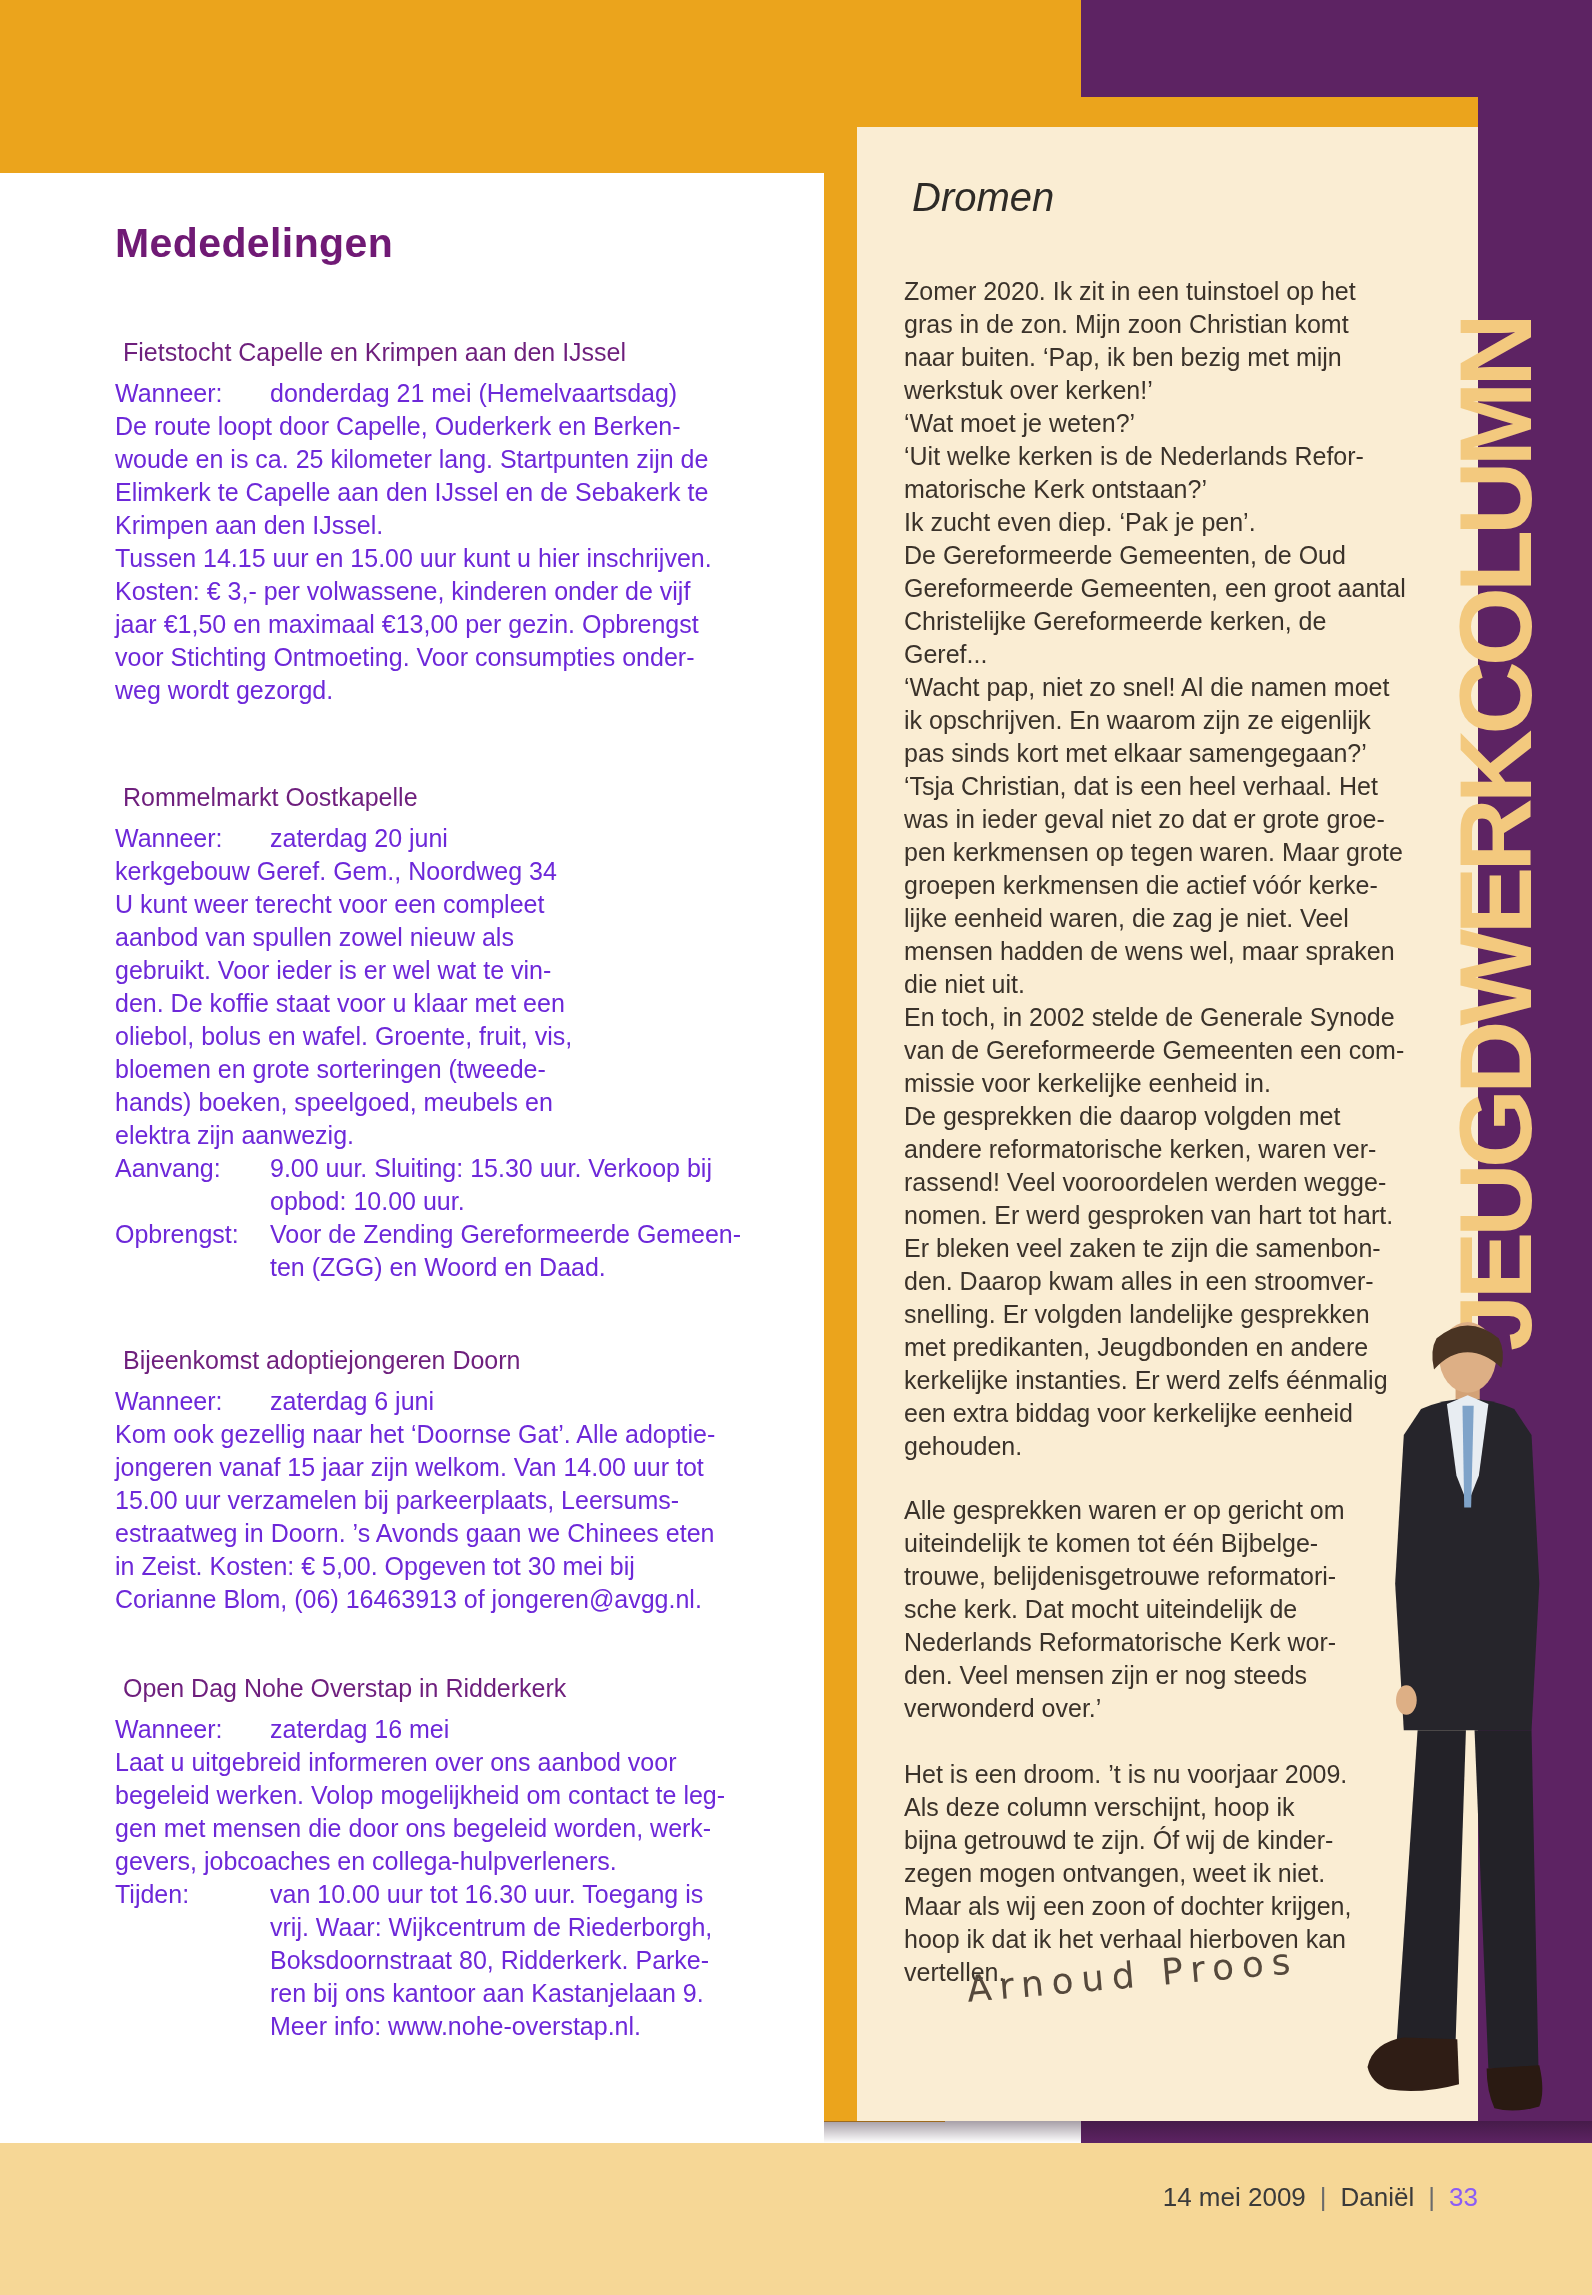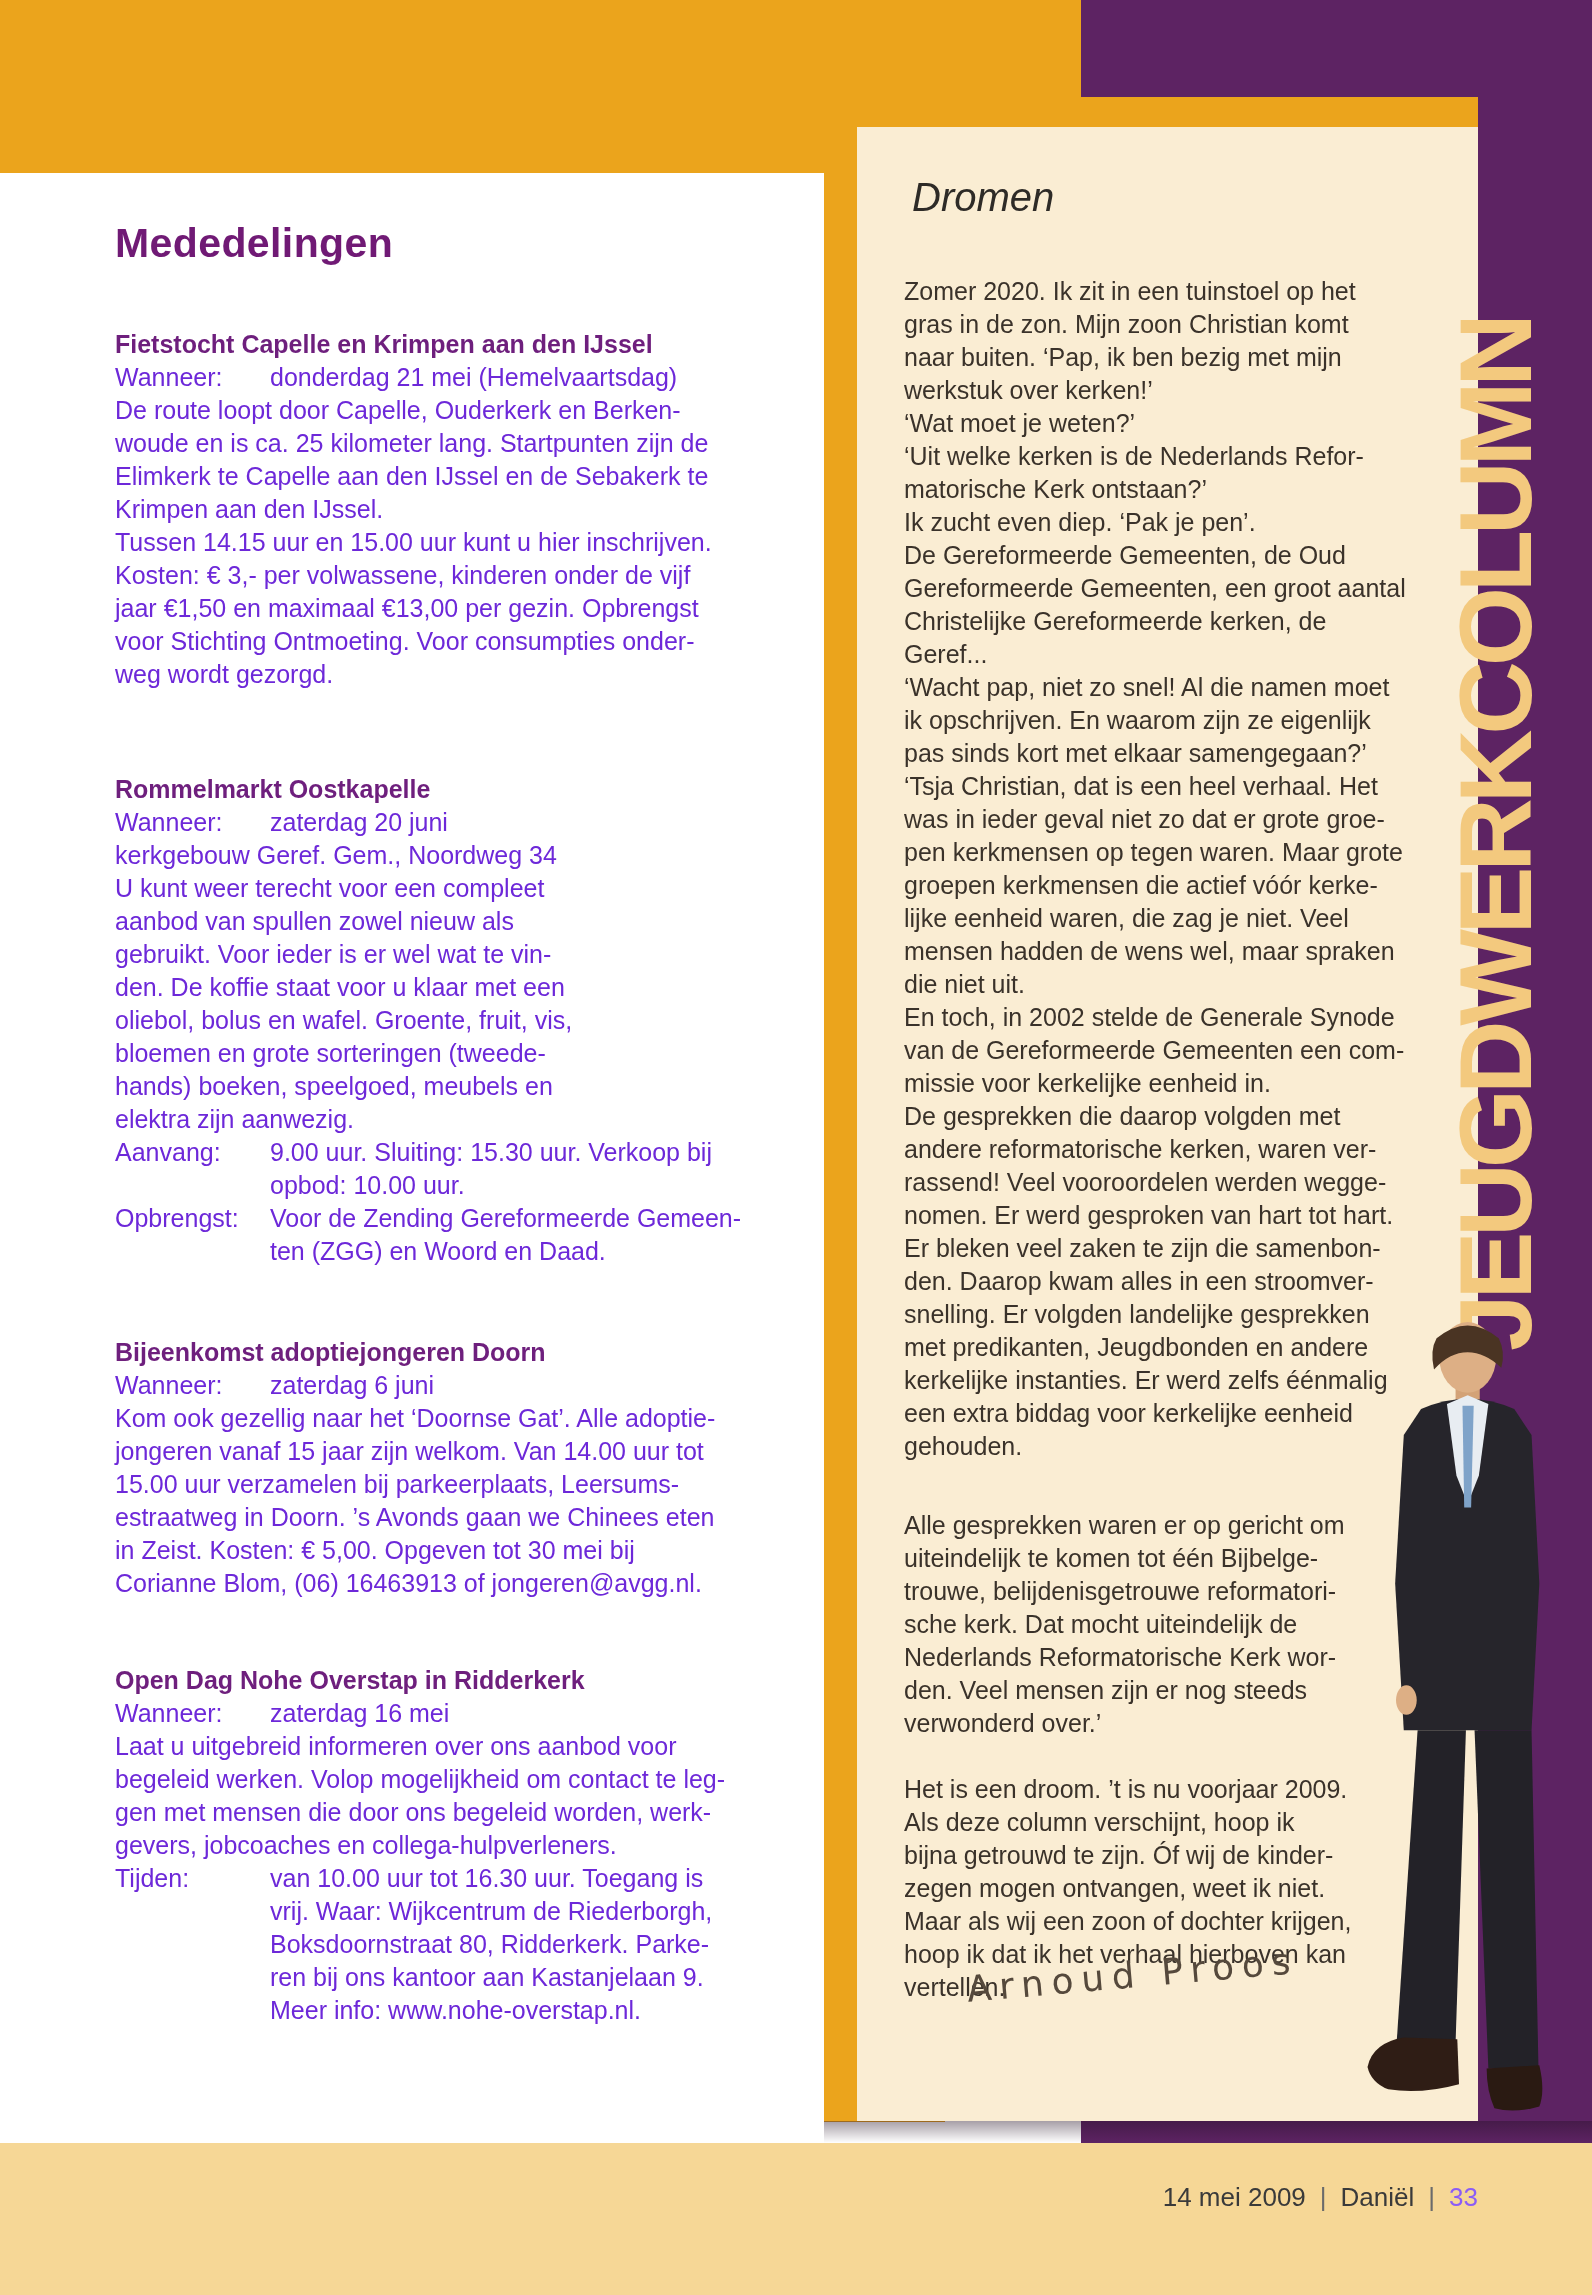--- a/index.html
+++ b/index.html
@@ -18,31 +18,31 @@
   #cream-panel{left:857px;top:127px;width:621px;height:1994px;background:#FAEDD3;}
   #panel-shadow{left:824px;top:2121px;width:768px;height:22.4px;
     background:linear-gradient(to bottom,rgba(35,15,35,0.40),rgba(35,15,35,0));}
   #footer-band{left:0;top:2143px;width:1592px;height:153px;background:#F6D796;}
 
   
   #left-col{left:115px;top:0;width:690px;}
   #left-title{position:absolute;left:0;top:192px;font-size:41px;line-height:48px;
     color:#701a75;letter-spacing:0.4px;}
   .msection{position:absolute;left:0;width:690px;}
-  .msection h2{margin:0;font-size:25px;line-height:33px;font-weight:700;color:#6E1F7D;}
+  .msection h2{margin:8px;font-size:25px;line-height:33px;font-weight:400;color:#6E1F7D;}
   .row{display:grid;grid-template-columns:155px 1fr;}
   .lbl,.val,.par{font-size:25px;line-height:33px;color:#6d28d9;white-space:pre;}
   #sec-0{top:328px;} #sec-1{top:773px;} #sec-2{top:1336px;} #sec-3{top:1664px;}
 
   
   #dromen{left:857px;top:127px;width:621px;height:1994px;box-sizing:border-box;
     padding:38px 17.3px 0 47px;}
   #dromen-title{font-size:40px;line-height:48px;color:#2E2B27;margin:8px;font-weight:400;font-style:italic;}
   .dpar{font-size:25px;line-height:33px;color:#3A322A;white-space:pre;margin:0;}
-  #dpar-0{margin-top:54px;} #dpar-1{margin-top:46px;} #dpar-2{margin-top:33px;}
+  #dpar-0{margin-top:54px;} #dpar-1{margin-top:31px;} #dpar-2{margin-top:33px;}
   #signature{position:absolute;left:965px;top:1969px;font-size:36px;color:#55493C;
     font-family:"DejaVu Sans",sans-serif;letter-spacing:7.8px;transform:rotate(-5deg);
     transform-origin:0 0;white-space:pre;}
 
   
   #vertical-label{left:1445px;top:1351px;transform:rotate(-90deg);transform-origin:0 0;
     font-size:102px;line-height:102px;font-weight:700;letter-spacing:-5.2px;
     color:#F3C97E;white-space:pre;}
 
   

